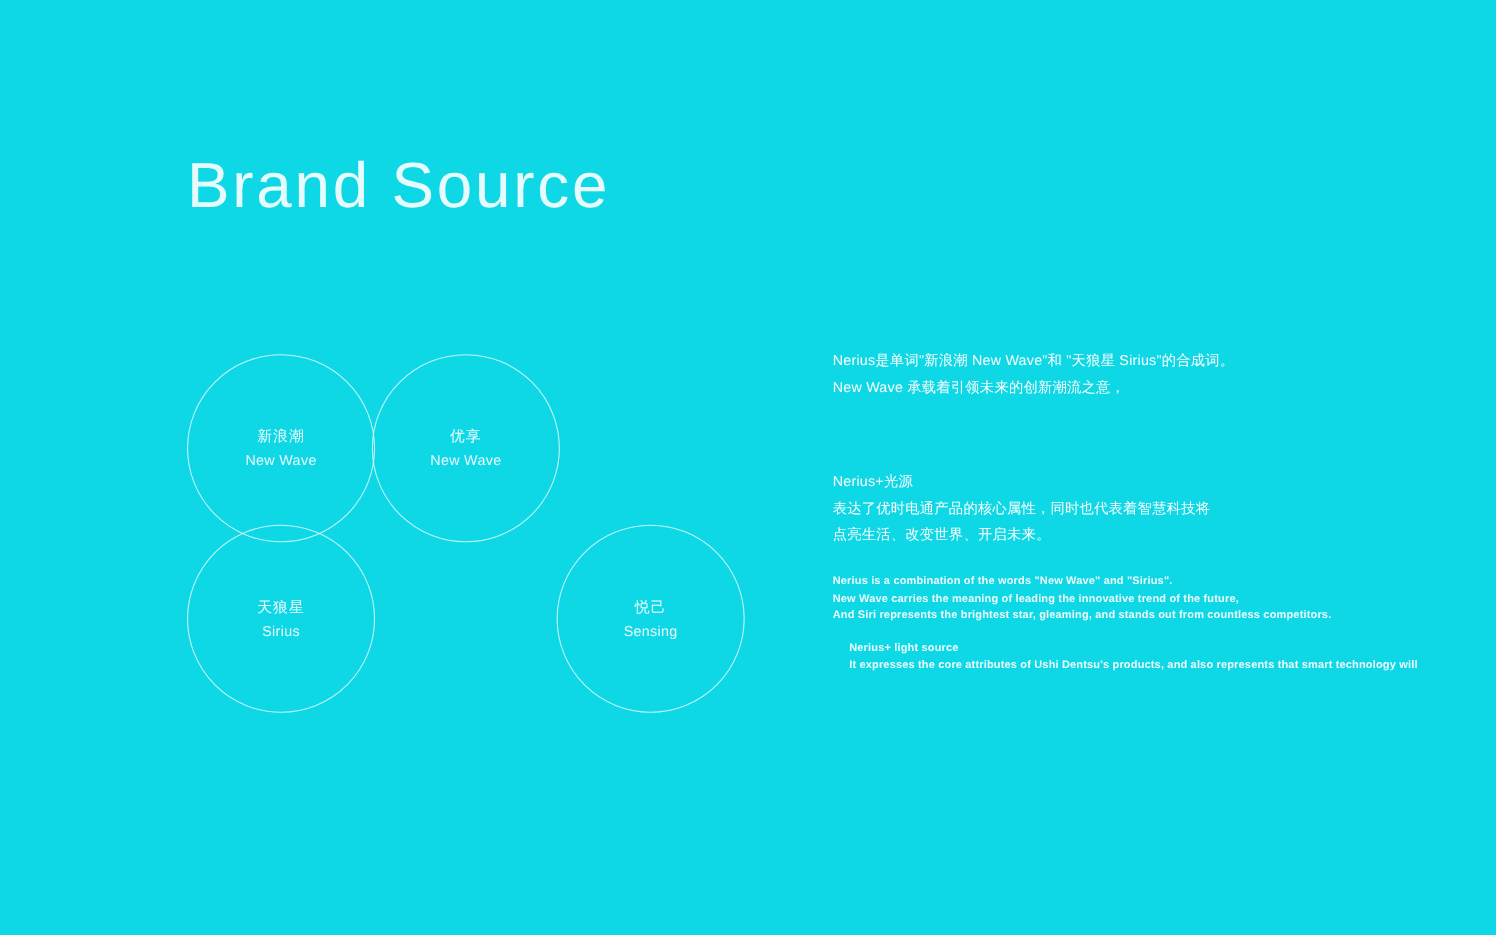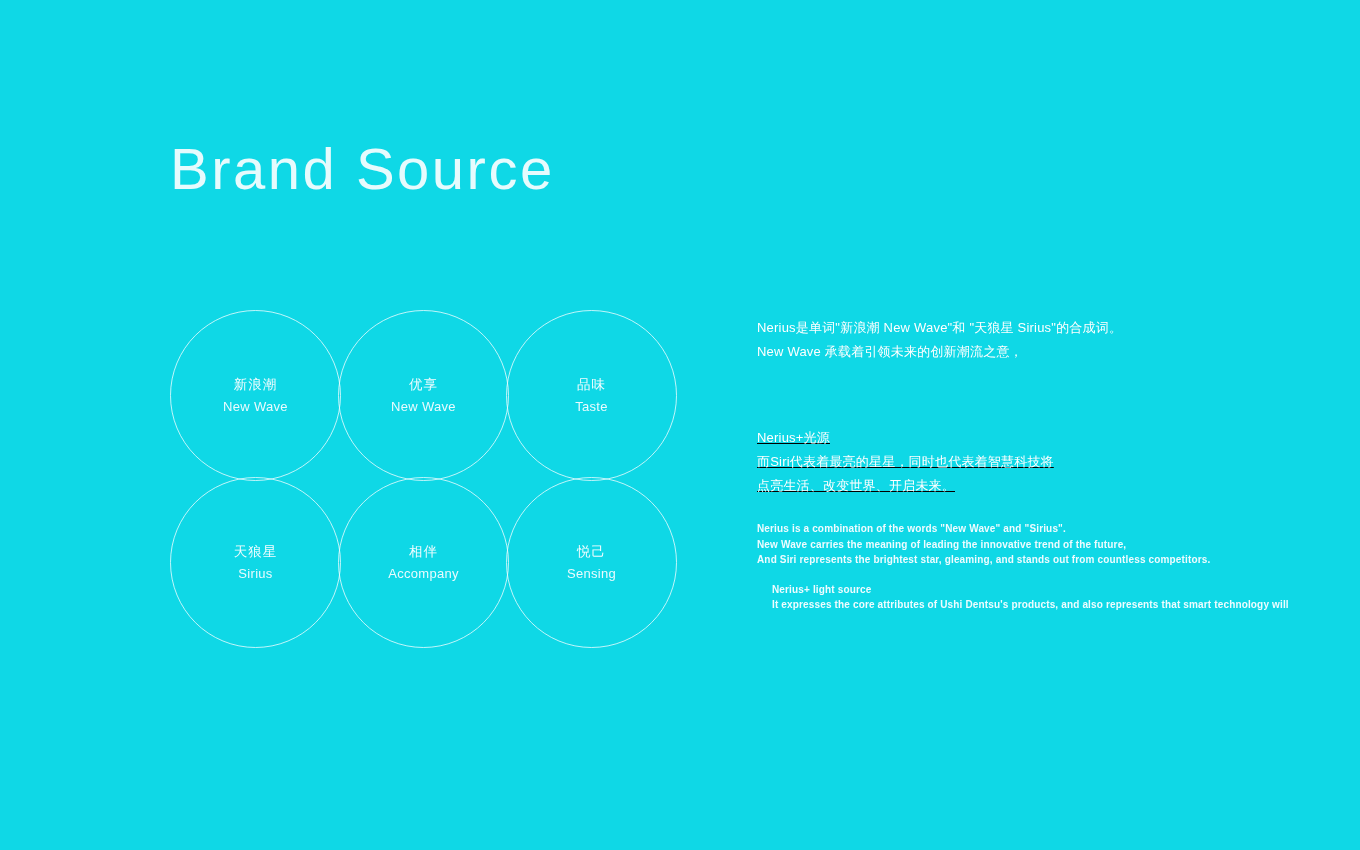--- a/index.html
+++ b/index.html
@@ -67,21 +67,21 @@
   }
   .venn-circle .en {
     font-size: 13px;
     font-weight: 300;
     color: #eafbfe;
     letter-spacing: 0.3px;
     line-height: 1.3;
     margin: 0;
   }
 
-  .c-r0 { top: 0; justify-content: center; }
+  .c-r0 { top: 12px; justify-content: center; }
   .c-r1 { top: 167px; }
   .c-c0 { left: 0; }
   .c-c1 { left: 168px; }
   .c-c2 { left: 336px; }
 
   
   .text-column {
     position: absolute;
     left: 757px;
     top: 316px;
@@ -90,21 +90,20 @@
   .para-cn {
     font-size: 13px;
     font-weight: 400;
     color: #ffffff;
     line-height: 24px;
     letter-spacing: 0.2px;
     margin: 0;
   }
   .block-cn-2 {
     margin-top: 62px;
-    text-decoration: underline;
   }
 
   .small-block {
     position: absolute;
     left: 757px;
     top: 521px;
     width: 460px;
   }
   .para-en {
     font-size: 10px;
@@ -132,52 +131,44 @@
     <div class="venn-circle c-r0 c-c0">
       <div class="cn">新浪潮</div>
       <div class="en">New Wave</div>
     </div>
 
     <div class="venn-circle c-r0 c-c1">
       <div class="cn">优享</div>
       <div class="en">New Wave</div>
     </div>
 
-    <div class="venn-circle c-r0 c-c2">
-      <div class="cn">品味</div>
-      <div class="en">Taste</div>
-    </div>
 
     <div class="venn-circle c-r1 c-c0">
       <div class="cn">天狼星</div>
       <div class="en">Sirius</div>
     </div>
 
-    <div class="venn-circle c-r1 c-c1">
-      <div class="cn">相伴</div>
-      <div class="en">Accompany</div>
-    </div>
 
     <div class="venn-circle c-r1 c-c2">
       <div class="cn">悦己</div>
       <div class="en">Sensing</div>
     </div>
 
   </div>
 
   <div class="text-column">
 
     <div class="block-cn-1">
       <p class="para-cn">Nerius是单词"新浪潮 New Wave"和 "天狼星 Sirius"的合成词。</p>
       <p class="para-cn">New Wave 承载着引领未来的创新潮流之意，</p>
     </div>
 
     <div class="block-cn-2">
       <p class="para-cn lede">Nerius+光源</p>
-      <p class="para-cn">而Siri代表着最亮的星星，同时也代表着智慧科技将</p>
+      <p class="para-cn">表达了优时电通产品的核心属性，同时也代表着智慧科技将</p>
       <p class="para-cn">点亮生活、改变世界、开启未来。</p>
     </div>
 
   </div>
 
   <div class="small-block">
 
     <div class="block-en-1">
       <p class="para-en">Nerius is a combination of the words "New Wave" and "Sirius".</p>
       <p class="para-en">New Wave carries the meaning of leading the innovative trend of the future,</p>

